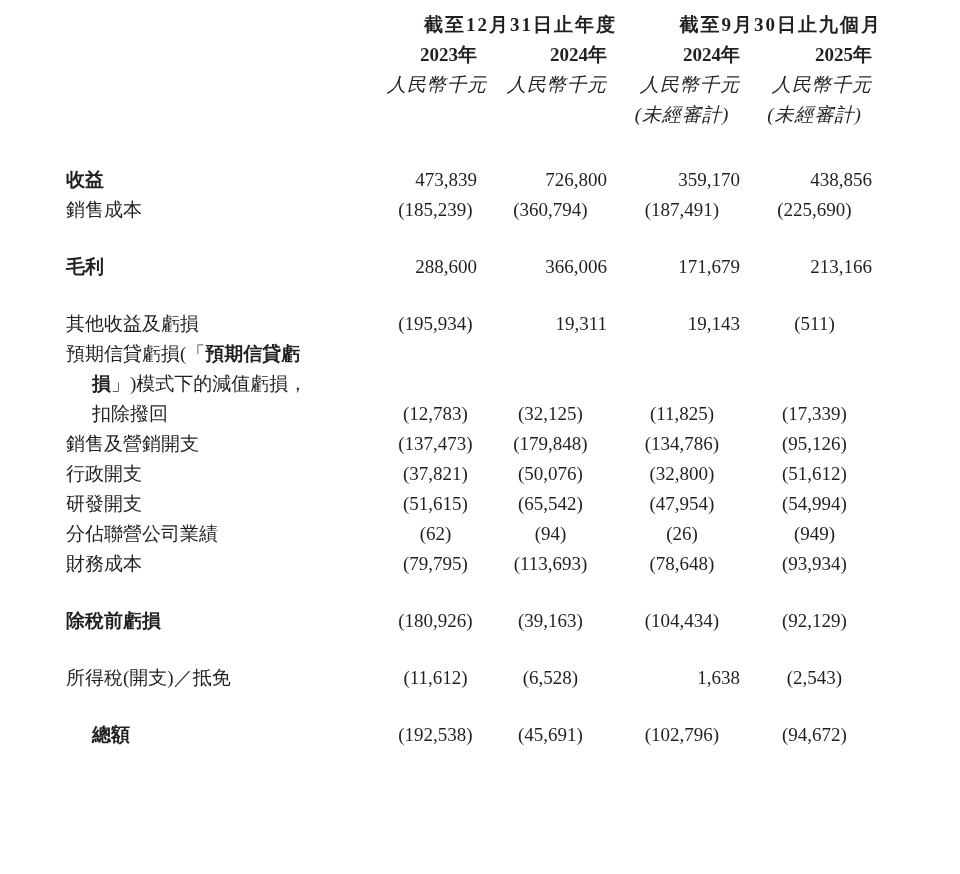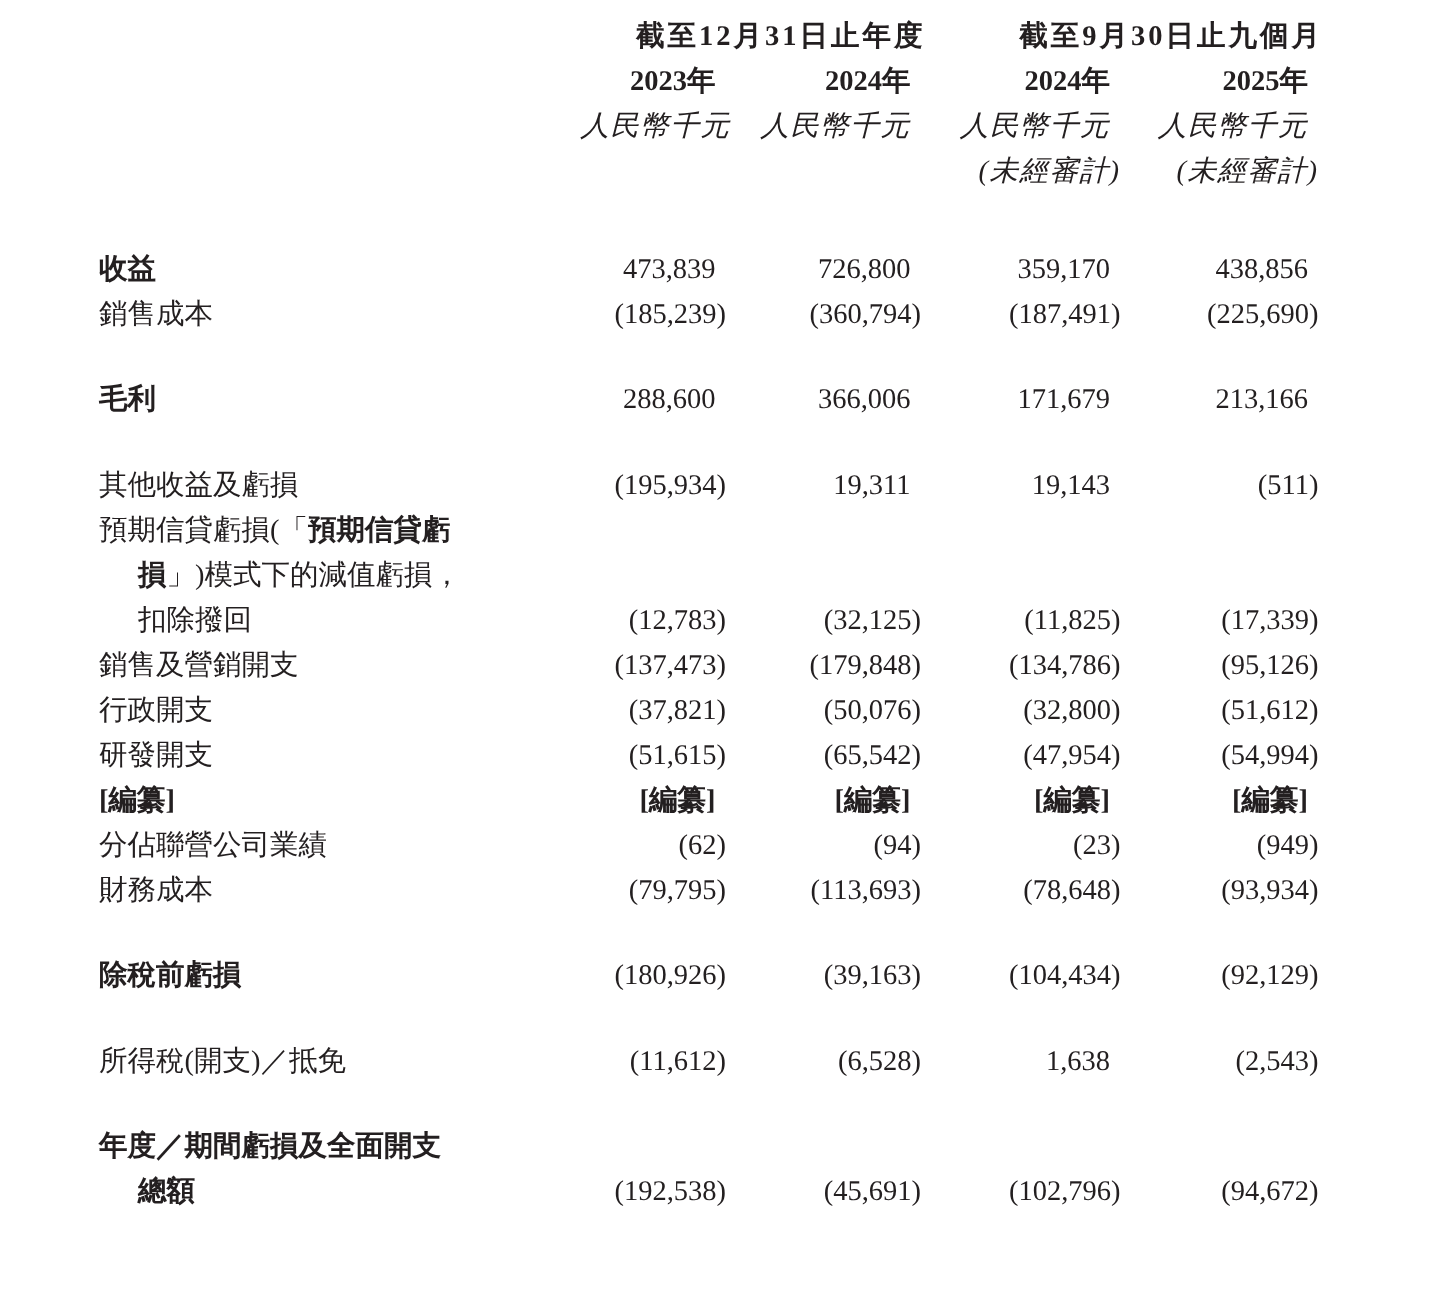--- a/index.html
+++ b/index.html
@@ -26,21 +26,21 @@
     vertical-align: top;
     line-height: 30px;
     height: 30px;
     padding: 0;
     font-size: 19px;
     white-space: nowrap;
     overflow: visible;
   }
   
   td.num { text-align: right; padding-right: 10px; }
-  td.num.paren { padding-right: 3px; }
+  td.num.paren { padding-right: 3px; text-align: center; }
   td.label { text-align: left; font-family: Liberation Serif, serif; }
   td.label.indent { padding-left: 26px; }
   .b, td.b { font-weight: bold; }
   td.group {
     text-align: right;
     font-weight: bold;
     letter-spacing: 2px;
   }
   td.yr { font-weight: bold; margin-top: 36px; }
   td.unit, td.note {
@@ -164,31 +164,24 @@
           <td class="num paren">(51,612)</td>
         </tr>
         <tr>
           <td class="label"><span>研發開支</span></td>
           <td class="num paren">(51,615)</td>
           <td class="num paren">(65,542)</td>
           <td class="num paren">(47,954)</td>
           <td class="num paren">(54,994)</td>
         </tr>
         <tr>
-          <td class="label"><span class="b">[編纂]</span></td>
-          <td class="num b">[編纂]</td>
-          <td class="num b">[編纂]</td>
-          <td class="num b">[編纂]</td>
-          <td class="num b">[編纂]</td>
-        </tr>
-        <tr>
           <td class="label"><span>分佔聯營公司業績</span></td>
           <td class="num paren">(62)</td>
           <td class="num paren">(94)</td>
-          <td class="num paren">(23)</td>
+          <td class="num paren">(26)</td>
           <td class="num paren">(949)</td>
         </tr>
         <tr>
           <td class="label"><span>財務成本</span></td>
           <td class="num paren">(79,795)</td>
           <td class="num paren">(113,693)</td>
           <td class="num paren">(78,648)</td>
           <td class="num paren">(93,934)</td>
         </tr>
         <tr class="spacer">
@@ -208,27 +201,20 @@
           <td class="label"><span>所得稅(開支)／抵免</span></td>
           <td class="num paren">(11,612)</td>
           <td class="num paren">(6,528)</td>
           <td class="num">1,638</td>
           <td class="num paren">(2,543)</td>
         </tr>
         <tr class="spacer">
           <td colspan="5"></td>
         </tr>
         <tr>
-          <td class="label"><span class="b">年度／期間虧損及全面開支</span></td>
-          <td class="num"></td>
-          <td class="num"></td>
-          <td class="num"></td>
-          <td class="num"></td>
-        </tr>
-        <tr>
           <td class="label indent"><span class="b">總額</span></td>
           <td class="num paren">(192,538)</td>
           <td class="num paren">(45,691)</td>
           <td class="num paren">(102,796)</td>
           <td class="num paren">(94,672)</td>
         </tr>
       </tbody>
   </table>
 </div>
 

